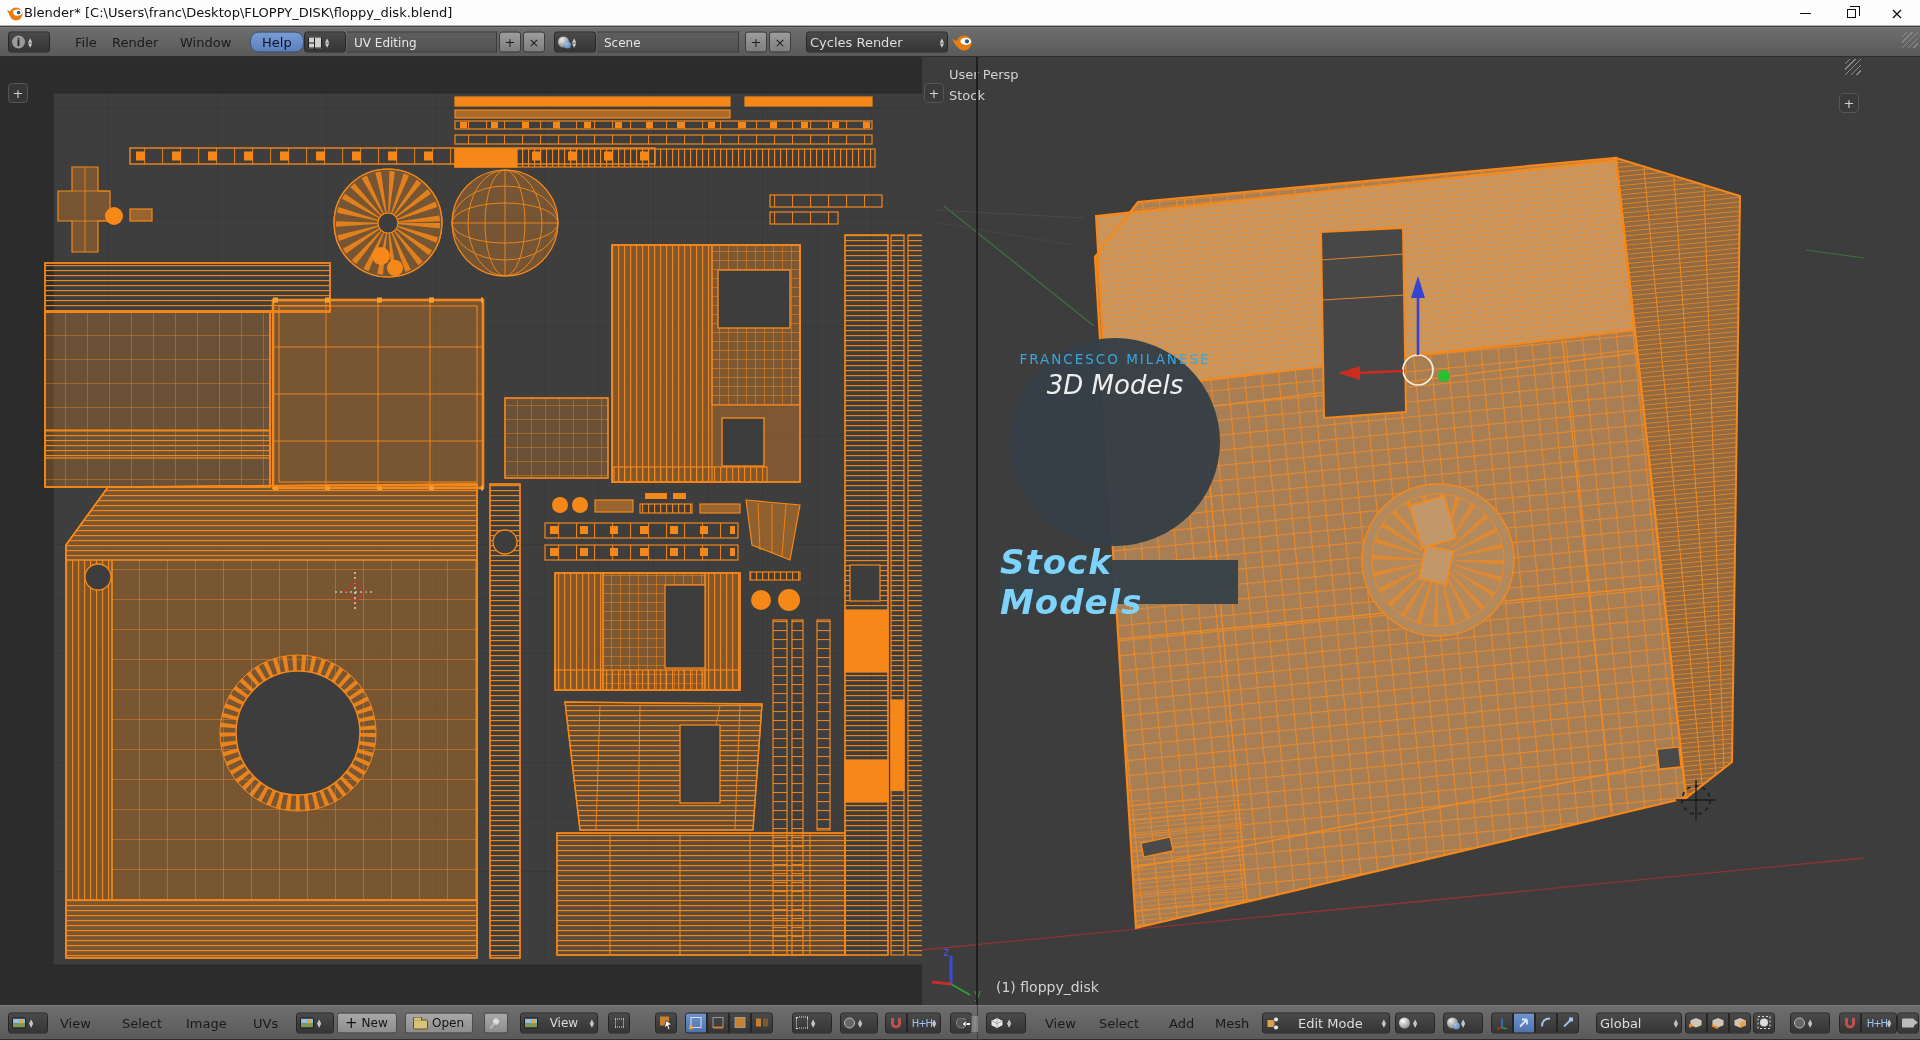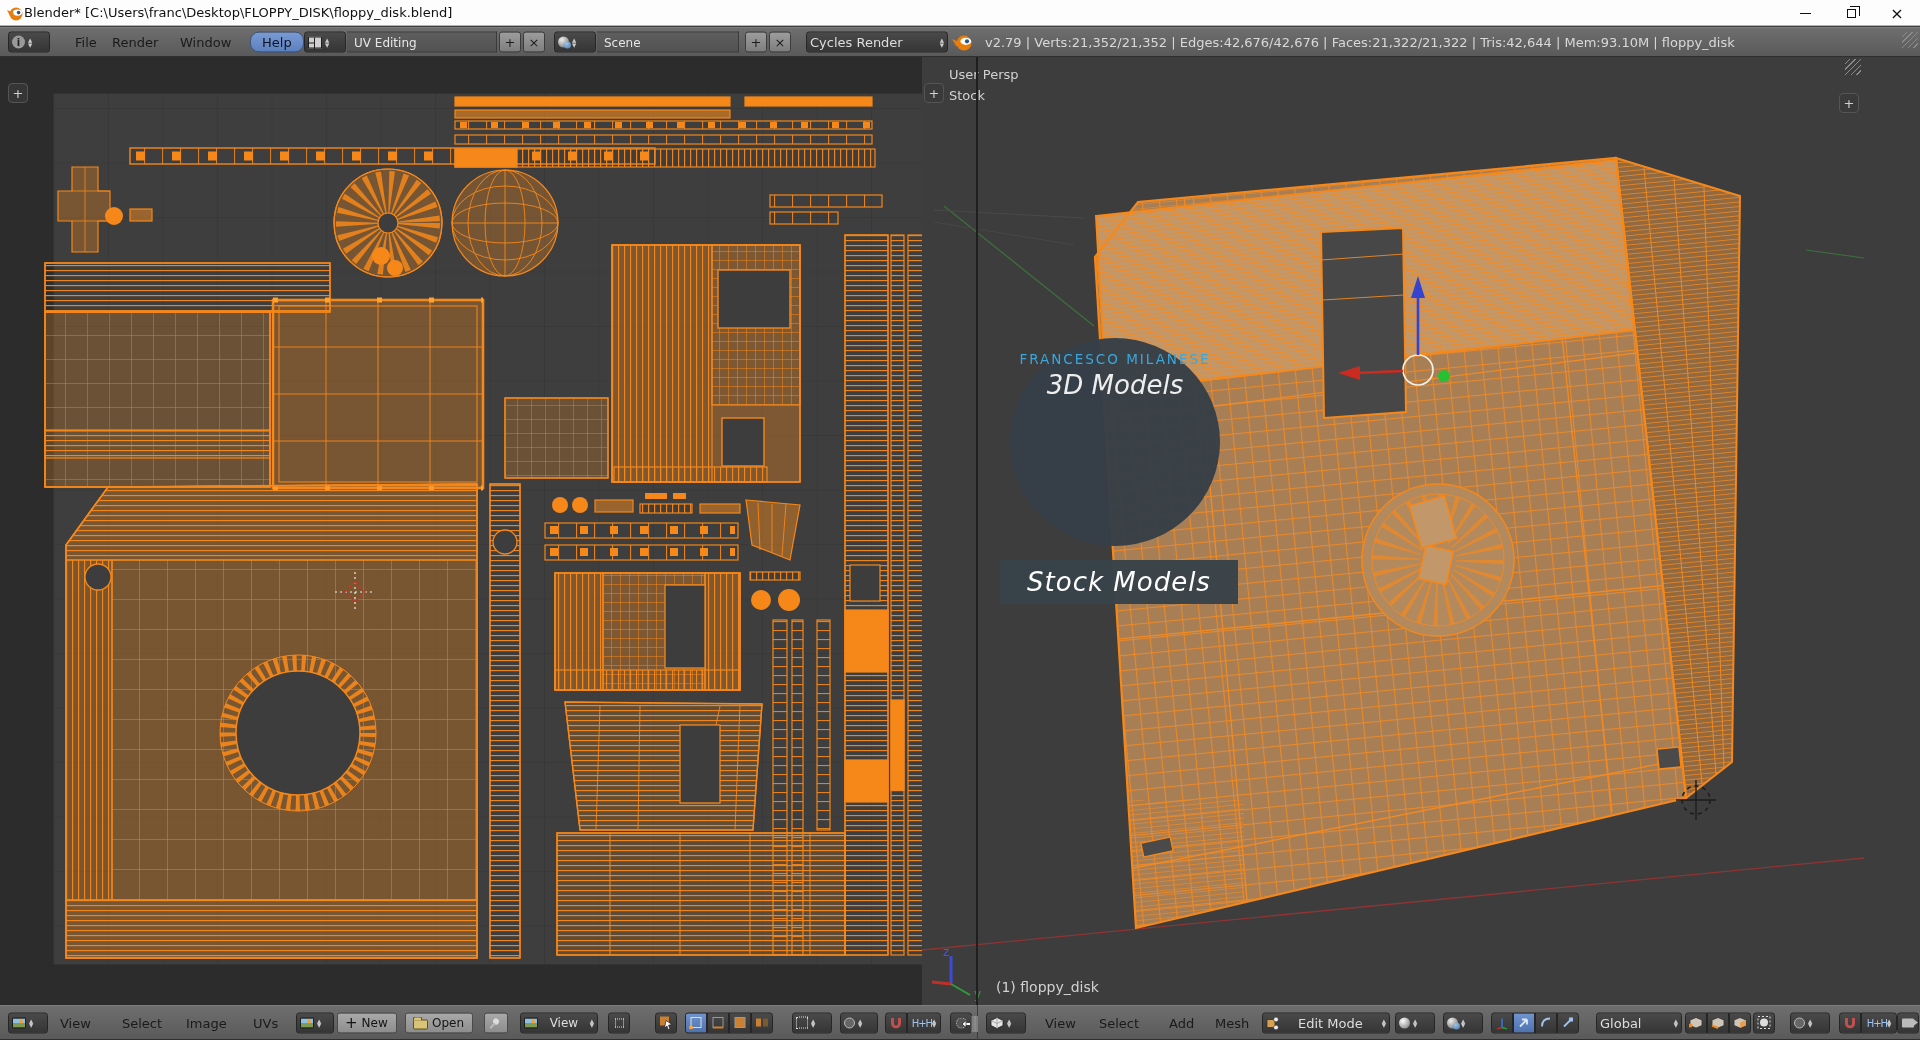--- a/index.html
+++ b/index.html
@@ -63,21 +63,21 @@
   .corner-grip{position:absolute;width:16px;height:16px;background:
     repeating-linear-gradient(135deg,transparent 0 3px,#8a8a8a 3px 4px);}
   .plusbtn{position:absolute;width:20px;height:20px;background:#3a3a3acc;border:1px solid #555;border-radius:4px;color:#cfcfcf;font-size:13px;display:flex;align-items:center;justify-content:center;}
   #fmcircle{position:absolute;left:1066px;top:338px;width:210px;height:208px;border-radius:50%;background:rgba(54,63,71,0.97);text-align:center;}
   #fmcircle .fm{font-size:104px;font-weight:bold;font-style:italic;line-height:1;margin-top:16px;letter-spacing:-6px;}
   #fmcircle .fm .f{color:#fff;}
   #fmcircle .fm .m{color:#3aa7dc;}
   #fmcircle .fname{color:#3aa7dc;font-size:13.5px;letter-spacing:2px;margin-top:13px;}
   #fmcircle .ftag{color:#eee;font-size:26px;font-style:italic;margin-top:3px;}
   #fmbadge{position:absolute;left:1056px;top:560px;width:238px;height:44px;background:rgba(56,66,73,0.97);display:flex;align-items:center;justify-content:center;}
-  #fmbadge span{color:#ffffff;font-size:26px;font-weight:normal;font-style:italic;letter-spacing:1px;}
+  #fmbadge span{color:#7dd3fc;font-size:34px;font-weight:bold;font-style:italic;letter-spacing:1px;}
 </style>
 </head>
 <body>
 
 <div id="app">
 
   <div id="titlebar">
     <svg width="18" height="18" style="margin-left:6px">
       <circle cx="10" cy="10" r="6.5" fill="#e87d0d"></circle>
       <ellipse cx="11.5" cy="8.6" rx="4.6" ry="3.1" fill="#fff"></ellipse>
@@ -130,21 +130,20 @@
       <span style="font-size:13px;">Cycles Render</span>
         <span class="ud"></span>
     </div>
 
     <svg width="22" height="20" style="position:absolute;left:952px;top:5px;">
       <circle cx="12" cy="10" r="7.5" fill="#e87d0d"></circle>
       <ellipse cx="13.8" cy="8.3" rx="5.4" ry="3.6" fill="#fff"></ellipse>
       <circle cx="15" cy="8.3" r="2.1" fill="#265787"></circle>
       <path d="M0,6 L9,9.5 L4.5,13.5 Z" fill="#e87d0d"></path>
     </svg>
-    <span style="position:absolute;left:985px;top:50%;transform:translateY(-50%);color:#d8d8d8;font-size:13px;">v2.79 | Verts:21,352/21,352 | Edges:42,676/42,676 | Faces:21,322/21,322 | Tris:42,644 | Mem:93.10M | floppy_disk</span>
     <div class="corner-grip" style="right:2px;top:4px;"></div>
   </div>
 
   <div id="workspace">
 
     <div id="uvarea">
       <svg width="977" height="948" style="position:absolute;left:0;top:0;">
         <defs>
           <pattern id="pcell" width="54.5" height="54.5" patternUnits="userSpaceOnUse">
             <rect width="54.5" height="54.5" fill="#3e3e3e"></rect>

